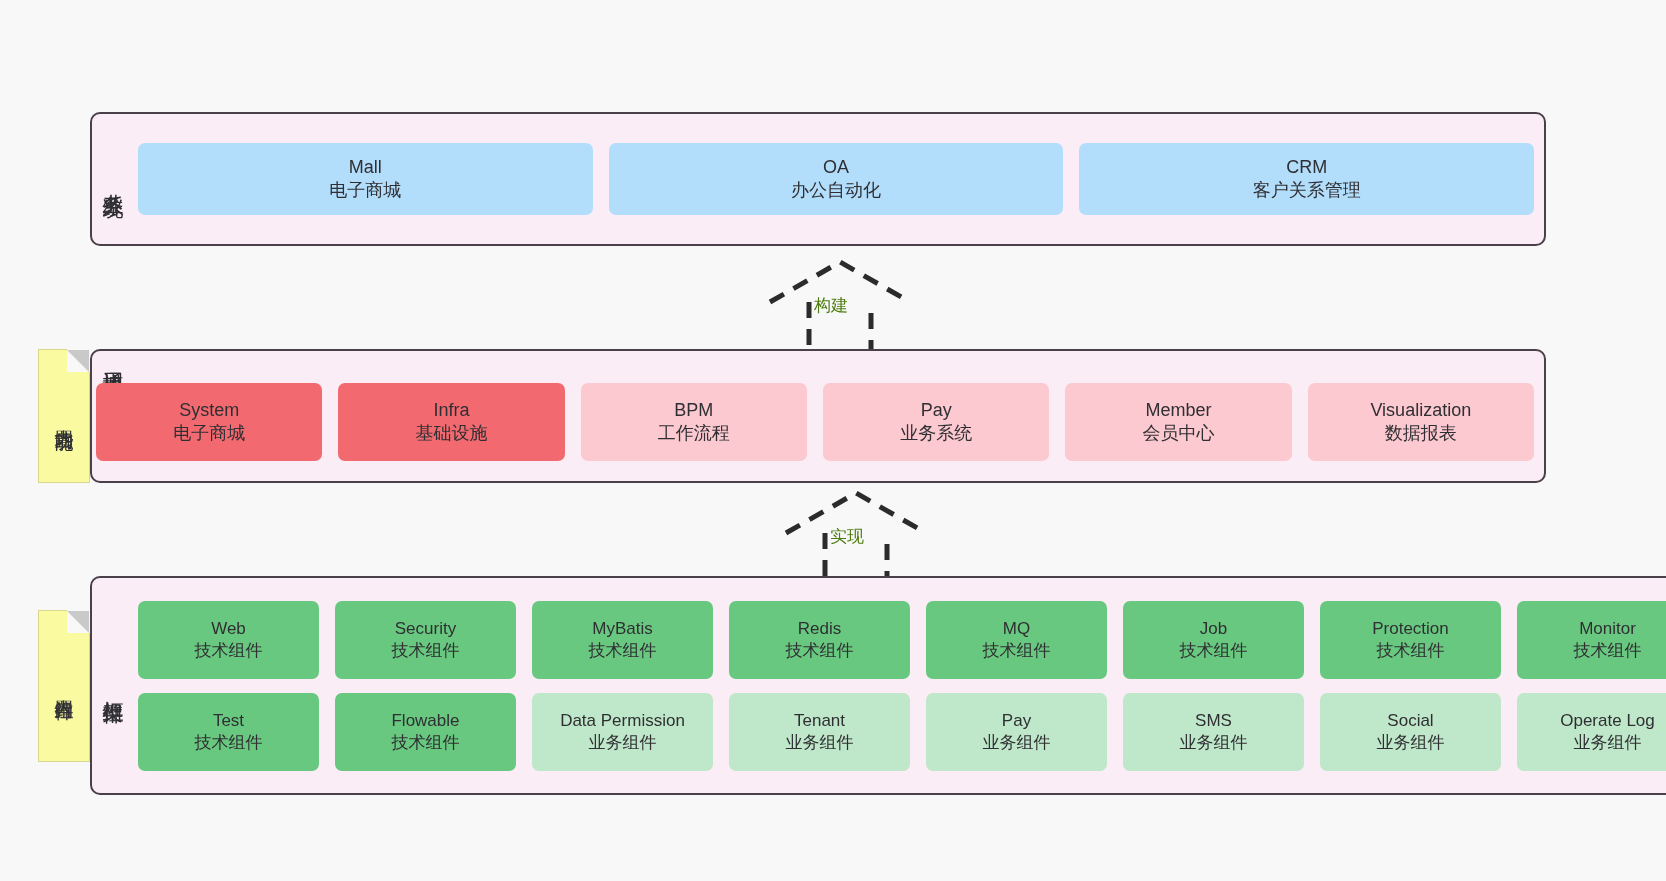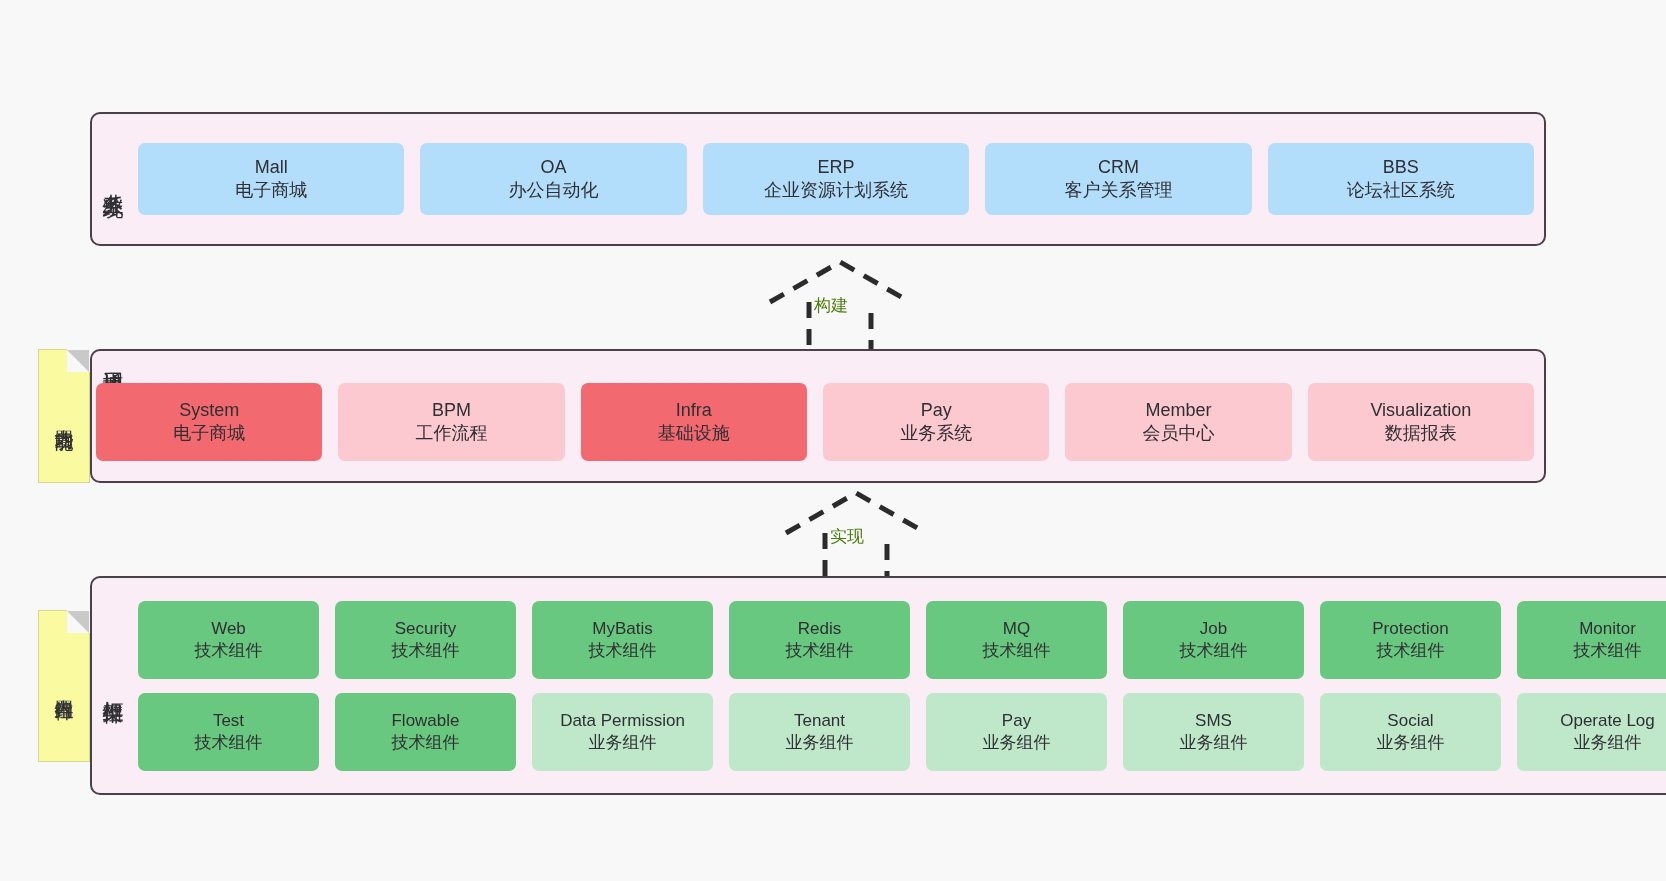--- a/index.html
+++ b/index.html
@@ -158,30 +158,22 @@
       <div class="cards-row">
         <div class="card c-blue">
           <span class="en">Mall</span>
           <span class="cn">电子商城</span>
         </div>
         <div class="card c-blue">
           <span class="en">OA</span>
           <span class="cn">办公自动化</span>
         </div>
         <div class="card c-blue">
-          <span class="en">ERP</span>
-          <span class="cn">企业资源计划系统</span>
-        </div>
-        <div class="card c-blue">
           <span class="en">CRM</span>
           <span class="cn">客户关系管理</span>
-        </div>
-        <div class="card c-blue">
-          <span class="en">BBS</span>
-          <span class="cn">论坛社区系统</span>
         </div>
       </div>
     </div>
   </div>
 
   <div class="arrow" id="arrow-build">
     <svg width="200" height="100" viewBox="0 0 200 100">
       <polyline points="18,46 88,6 158,46" fill="none" stroke="#2B2B2B" stroke-width="5" stroke-dasharray="16,11" stroke-linecap="butt"></polyline>
       <polyline points="57,46 57,96 119,96 119,46" fill="none" stroke="#2B2B2B" stroke-width="5" stroke-dasharray="16,11" stroke-linecap="butt"></polyline>
     </svg>
@@ -189,27 +181,27 @@
   </div>
 
   <div class="layer" id="layer-module">
     <div class="layer-title">通用模块</div>
     <div class="cards-area">
       <div class="cards-row">
         <div class="card c-red">
           <span class="en">System</span>
           <span class="cn">电子商城</span>
         </div>
+        <div class="card c-red">
+          <span class="en">Infra</span>
+          <span class="cn">基础设施</span>
+        </div>
         <div class="card c-pink">
           <span class="en">BPM</span>
           <span class="cn">工作流程</span>
-        </div>
-        <div class="card c-red">
-          <span class="en">Infra</span>
-          <span class="cn">基础设施</span>
         </div>
         <div class="card c-pink">
           <span class="en">Pay</span>
           <span class="cn">业务系统</span>
         </div>
         <div class="card c-pink">
           <span class="en">Member</span>
           <span class="cn">会员中心</span>
         </div>
         <div class="card c-pink">

